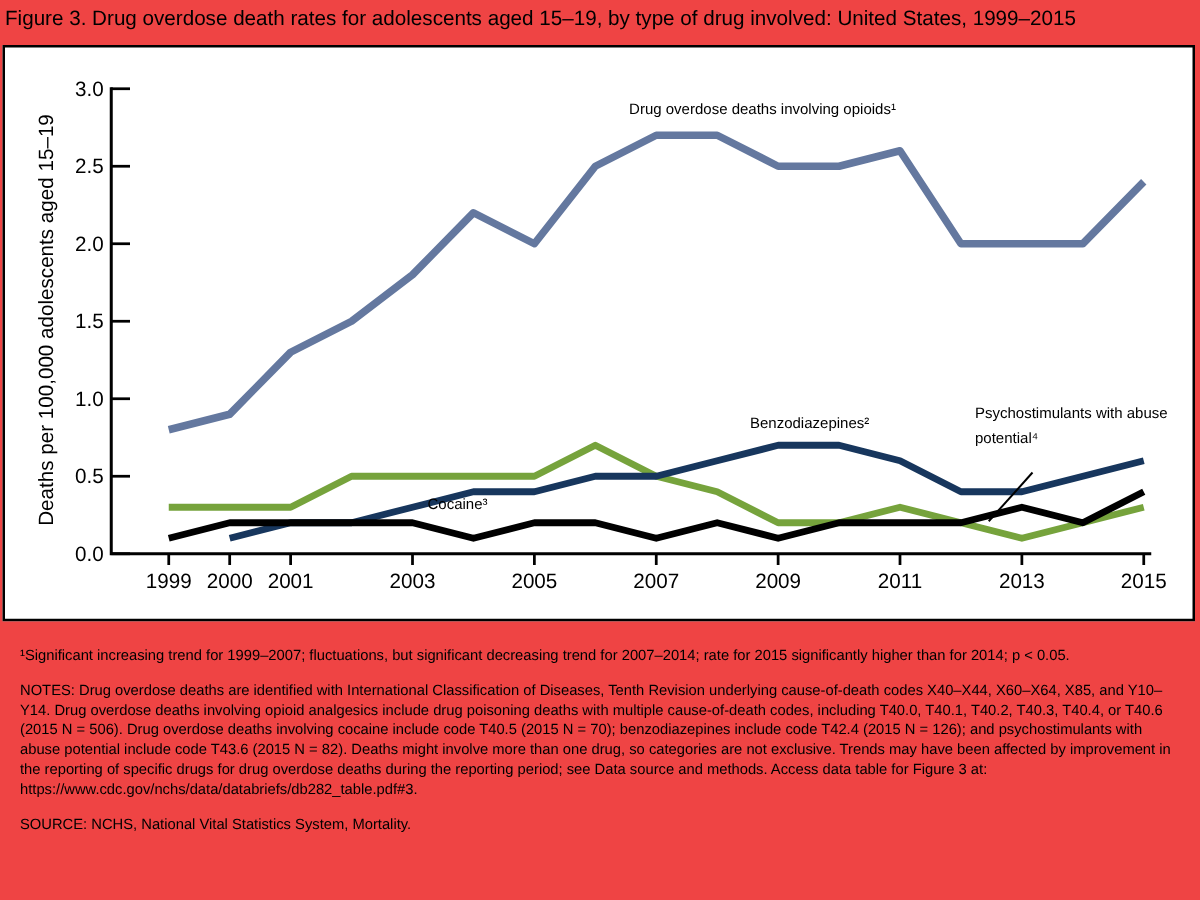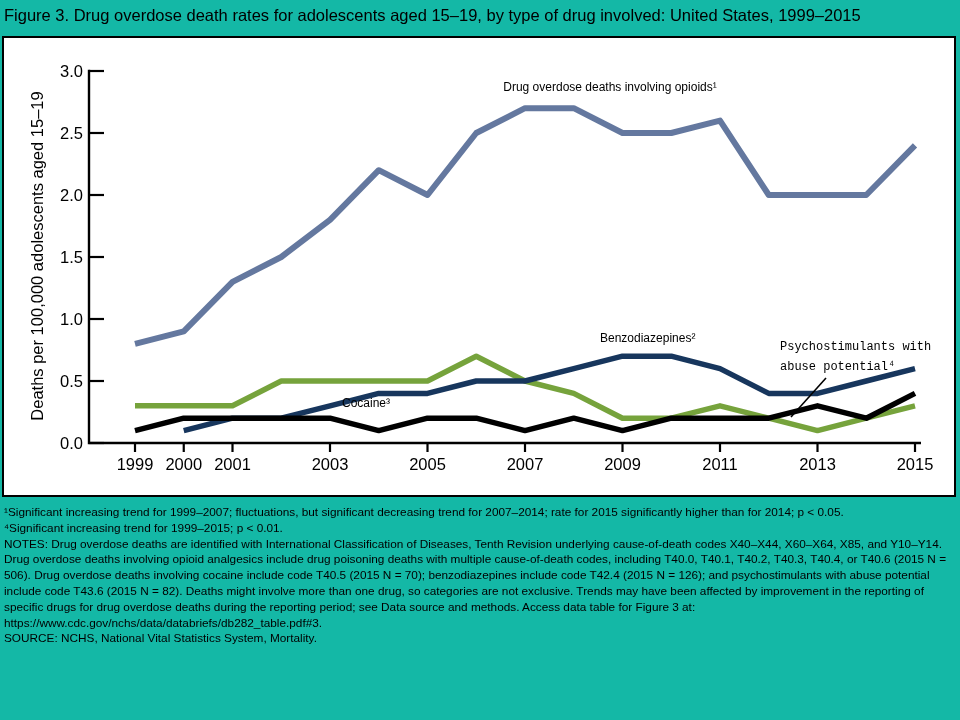--- a/index.html
+++ b/index.html
@@ -1,30 +1,30 @@
 <!DOCTYPE html>
 <html><head>
 <meta charset="utf-8">
 <style>
   html,body{margin:0;padding:0;background:#fff;}
   body{width:960px;height:720px;font-family:"Liberation Sans",sans-serif;color:#000;}
-  .page{position:relative;width:960px;height:720px;overflow:hidden;background:#14b8a6;}
+  .page{position:relative;width:960px;height:720px;overflow:hidden;background:#ef4444;}
   .figure-title{position:absolute;left:4px;top:6px;width:954px;font-size:16.5px;white-space:nowrap;}
   .figure-box{position:absolute;left:2px;top:36px;width:950px;height:457px;border:2px solid #000;background:#fff;}
   .chart-svg{position:absolute;left:0;top:0;width:960px;height:720px;}
   #chart-svg text{font-family:"Liberation Sans",sans-serif;font-size:16.5px;fill:#000;}
   .y-axis-title{position:absolute;left:-162px;top:246px;width:400px;height:20px;text-align:center;
     font-size:16.5px;transform:rotate(-90deg);transform-origin:50% 50%;white-space:nowrap;}
   .series-label{position:absolute;font-size:12px;}
   .lbl-opioids{left:410px;top:80px;width:400px;text-align:center;white-space:nowrap;}
   .lbl-cocaine{left:342px;top:354px;white-space:nowrap;margin-top:42px;}
   .lbl-benzos{left:600px;top:331px;white-space:nowrap;}
-  .lbl-psycho{left:780px;top:338px;width:156px;line-height:19.5px;font-family:Liberation Mono, monospace;}
+  .lbl-psycho{left:780px;top:321px;width:156px;line-height:19.5px;}
   .footnotes{position:absolute;left:4px;top:505px;width:951px;font-size:11.8px;line-height:15.8px;}
-  .footnotes div{margin:0;padding:0;}
+  .footnotes div{margin:12px;padding:0;}
 </style>
 </head>
 <body>
 
 <div class="page">
 
   <div class="figure-title">Figure 3. Drug overdose death rates for adolescents aged 15–19, by type of drug involved: United States, 1999–2015</div>
 
   <div class="figure-box"></div>
 
@@ -73,18 +73,17 @@
 
   <div class="y-axis-title">Deaths per 100,000 adolescents aged 15–19</div>
 
   <div class="series-label lbl-opioids">Drug overdose deaths involving opioids¹</div>
   <div class="series-label lbl-cocaine">Cocaine³</div>
   <div class="series-label lbl-benzos">Benzodiazepines²</div>
   <div class="series-label lbl-psycho">Psychostimulants with abuse potential⁴</div>
 
   <div class="footnotes">
     <div>¹Significant increasing trend for 1999–2007; fluctuations, but significant decreasing trend for 2007–2014; rate for 2015 significantly higher than for 2014; p &lt; 0.05.</div>
-    <div>⁴Significant increasing trend for 1999–2015; p &lt; 0.01.</div>
     <div>NOTES: Drug overdose deaths are identified with International Classification of Diseases, Tenth Revision underlying cause-of-death codes X40–X44, X60–X64, X85, and Y10–Y14. Drug overdose deaths involving opioid analgesics include drug poisoning deaths with multiple cause-of-death codes, including T40.0, T40.1, T40.2, T40.3, T40.4, or T40.6 (2015 N = 506). Drug overdose deaths involving cocaine include code T40.5 (2015 N = 70); benzodiazepines include code T42.4 (2015 N = 126); and psychostimulants with abuse potential include code T43.6 (2015 N = 82). Deaths might involve more than one drug, so categories are not exclusive. Trends may have been affected by improvement in the reporting of specific drugs for drug overdose deaths during the reporting period; see Data source and methods. Access data table for Figure 3 at: https://www.cdc.gov/nchs/data/databriefs/db282_table.pdf#3.</div>
     <div>SOURCE: NCHS, National Vital Statistics System, Mortality.</div>
   </div>
 
 </div>
 
 </body></html>

